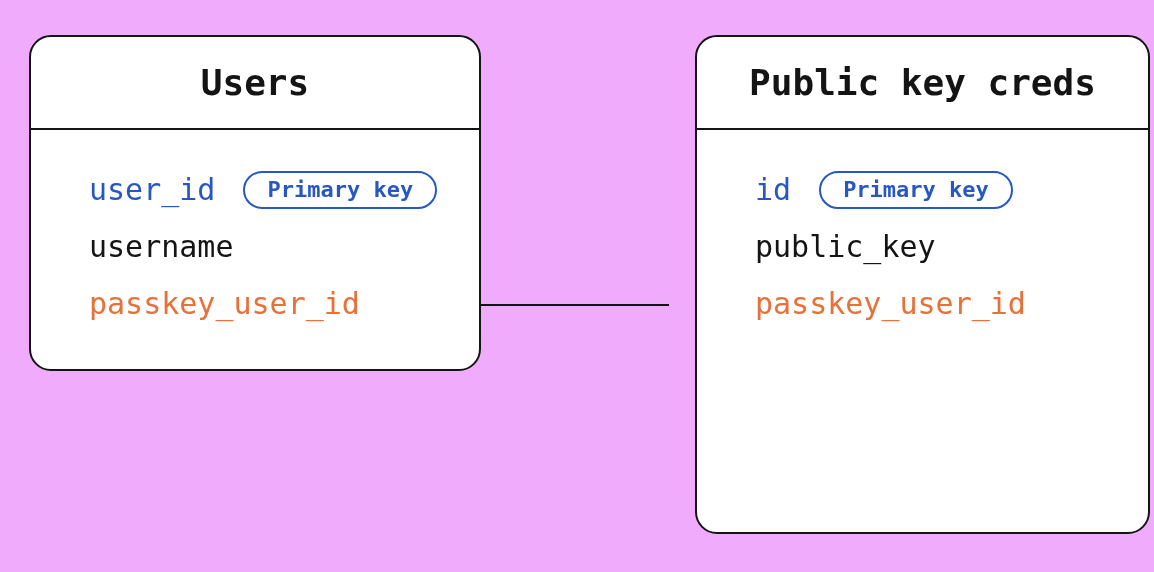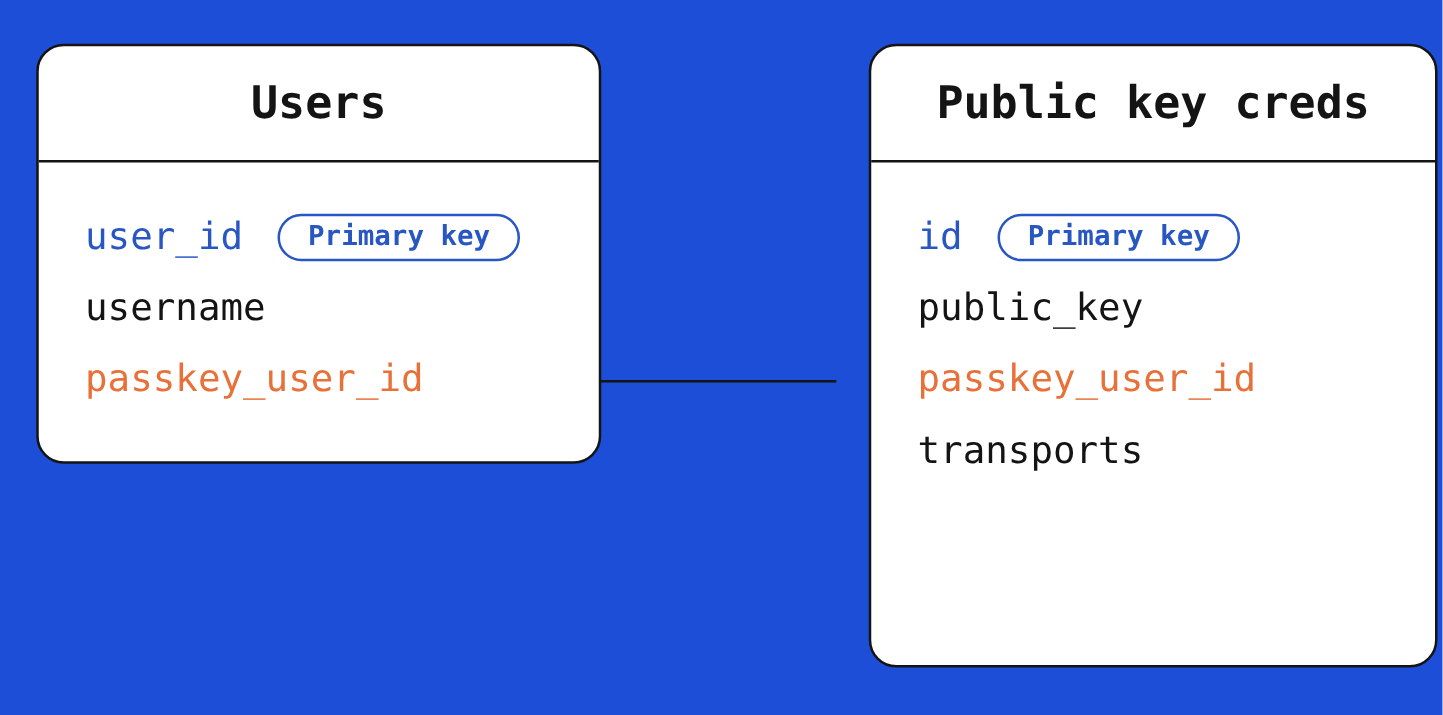--- a/index.html
+++ b/index.html
@@ -4,21 +4,21 @@
 <style>
   html, body {
     margin: 0;
     padding: 0;
     background: #ffffff;
   }
   .canvas {
     position: relative;
     width: 1154px;
     height: 572px;
-    background: #1d4ed8;
+    background: #f0abfc;
     font-family: "DejaVu Sans Mono", "Liberation Mono", monospace;
     overflow: hidden;
   }
   .table-card {
     position: absolute;
     background: #ffffff;
     border: 2px solid #141414;
     border-radius: 22px;
     box-sizing: border-box;
   }
@@ -46,20 +46,21 @@
     letter-spacing: 0;
   }
   .card-body {
     padding: 31px 36px 0 37px;
   }
   .field-row {
     height: 57px;
     display: flex;
     align-items: center;
     white-space: nowrap;
+    margin-left: 21px;
   }
   .field {
     font-size: 30px;
     letter-spacing: 0;
   }
   .field-primary { color: #2857c4; }
   .field-normal  { color: #141414; }
   .field-foreign { color: #e8713a; }
   .pk-badge {
     display: inline-flex;
@@ -113,19 +114,16 @@
       <div class="field-row">
         <span class="field field-primary">id</span>
         <span class="pk-badge">Primary key</span>
       </div>
       <div class="field-row">
         <span class="field field-normal">public_key</span>
       </div>
       <div class="field-row">
         <span class="field field-foreign">passkey_user_id</span>
       </div>
-      <div class="field-row">
-        <span class="field field-normal">transports</span>
-      </div>
     </div>
   </div>
 
 </div>
 
 </body></html>

